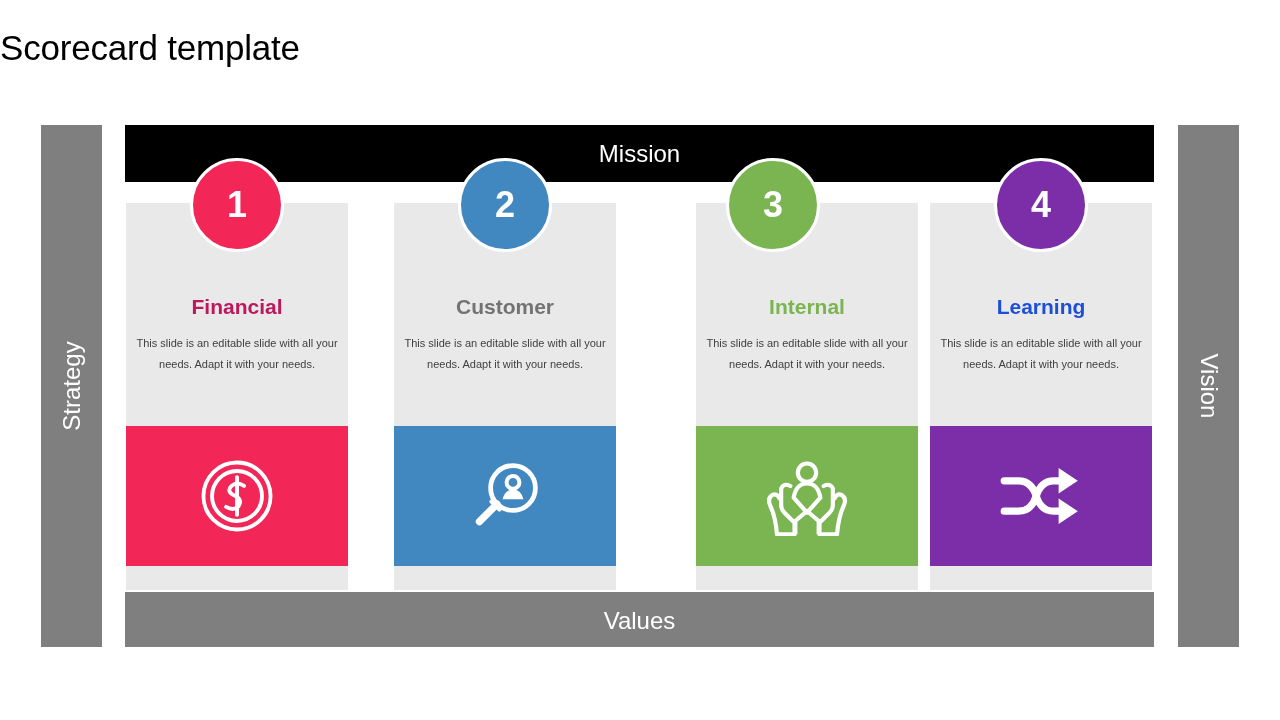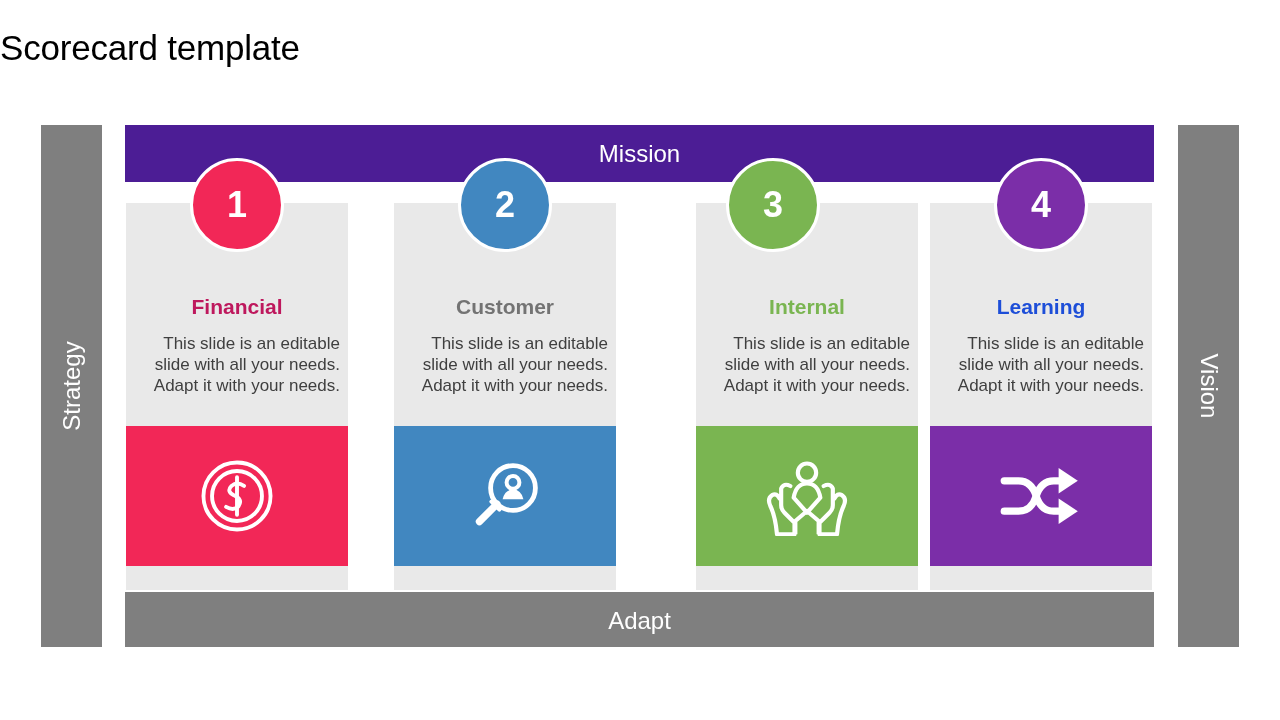--- a/index.html
+++ b/index.html
@@ -89,22 +89,22 @@
     text-align: center;
     font-size: 21px;
     font-weight: bold;
   }
 
   .col-body {
     position: absolute;
     left: 8px;
     top: 130px;
     width: 206px;
-    text-align: right;
-    font-size: 17px;
+    text-align: center;
+    font-size: 11px;
     line-height: 21px;
     color: #3f3f3f;
   }
 
   .col-iconbox {
     position: absolute;
     left: 0;
     top: 223px;
     width: 222px;
     height: 140px;
@@ -142,23 +142,23 @@
   <div id="slide-title">Scorecard template</div>
 
   <div class="side-bar" id="side-bar-left" style="background: rgb(127, 127, 127);">
     <span class="side-bar-label" id="strategy-label">Strategy</span>
   </div>
 
   <div class="side-bar" id="side-bar-right" style="background: rgb(127, 127, 127);">
     <span class="side-bar-label" id="vision-label">Vision</span>
   </div>
 
-  <div class="h-bar" id="mission-bar" style="background: #4c1d95;">Mission</div>
-
-  <div class="h-bar" id="values-bar" style="background: rgb(127, 127, 127);">Adapt</div>
+  <div class="h-bar" id="mission-bar" style="background: #000000;">Mission</div>
+
+  <div class="h-bar" id="values-bar" style="background: rgb(127, 127, 127);">Values</div>
 
   <div class="column" id="col-0" style="background: rgb(233, 233, 233);">
     <div class="col-heading" style="color: #be185d;">Financial</div>
     <div class="col-body">This slide is an editable slide with all your needs. Adapt it with your needs.</div>
     <div class="col-iconbox" style="background: rgb(242, 39, 87);">
       <span>
         <svg width="78" height="78" viewBox="0 0 100 100">
           <circle cx="50" cy="50" r="43" fill="none" stroke="#fff" stroke-width="5"></circle>
           <circle cx="50" cy="50" r="32" fill="none" stroke="#fff" stroke-width="5"></circle>
           <path d="M50 26 L50 74" stroke="#fff" stroke-width="5" stroke-linecap="round"></path>

